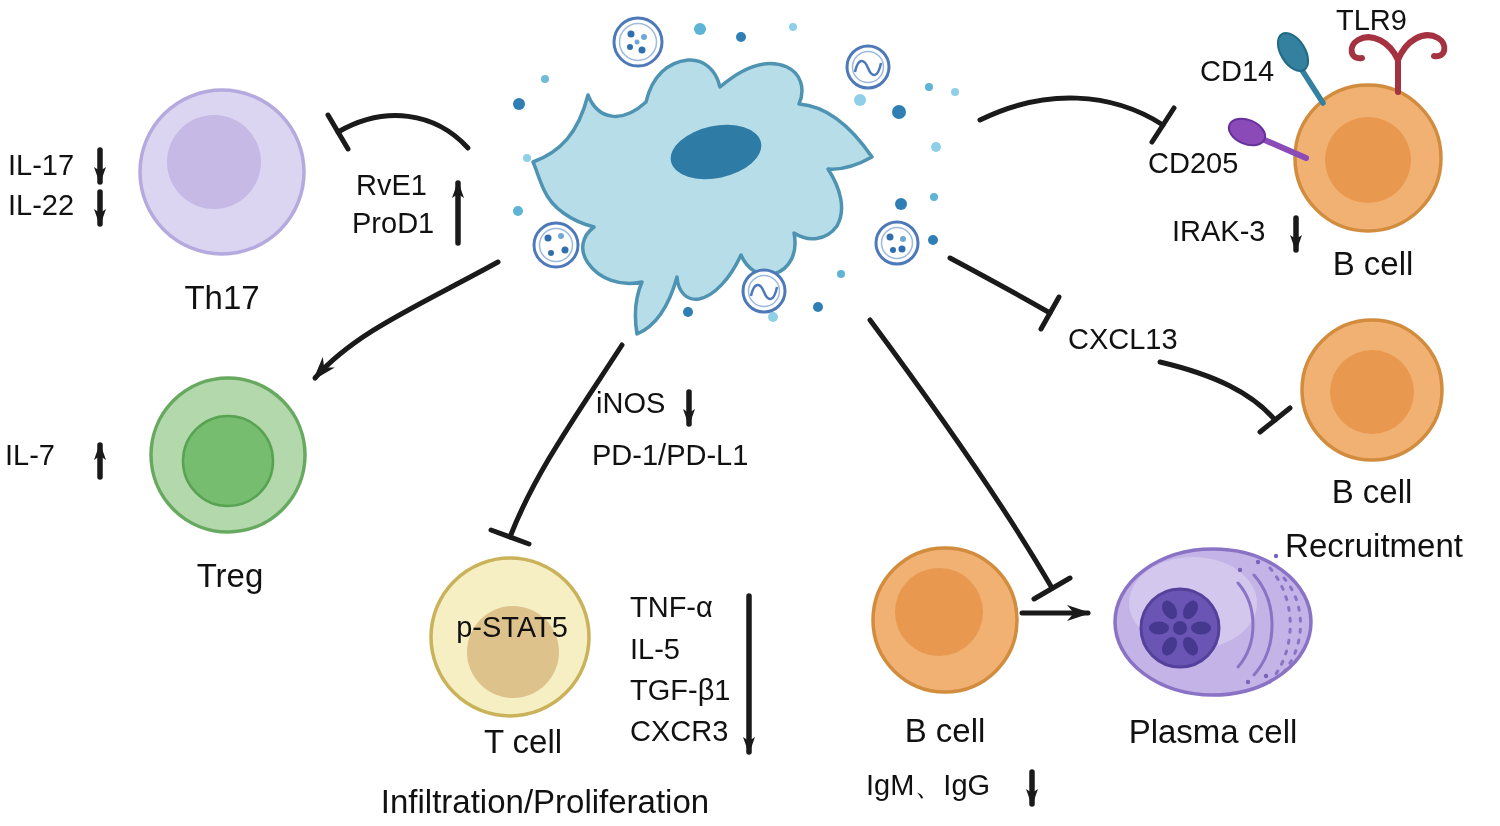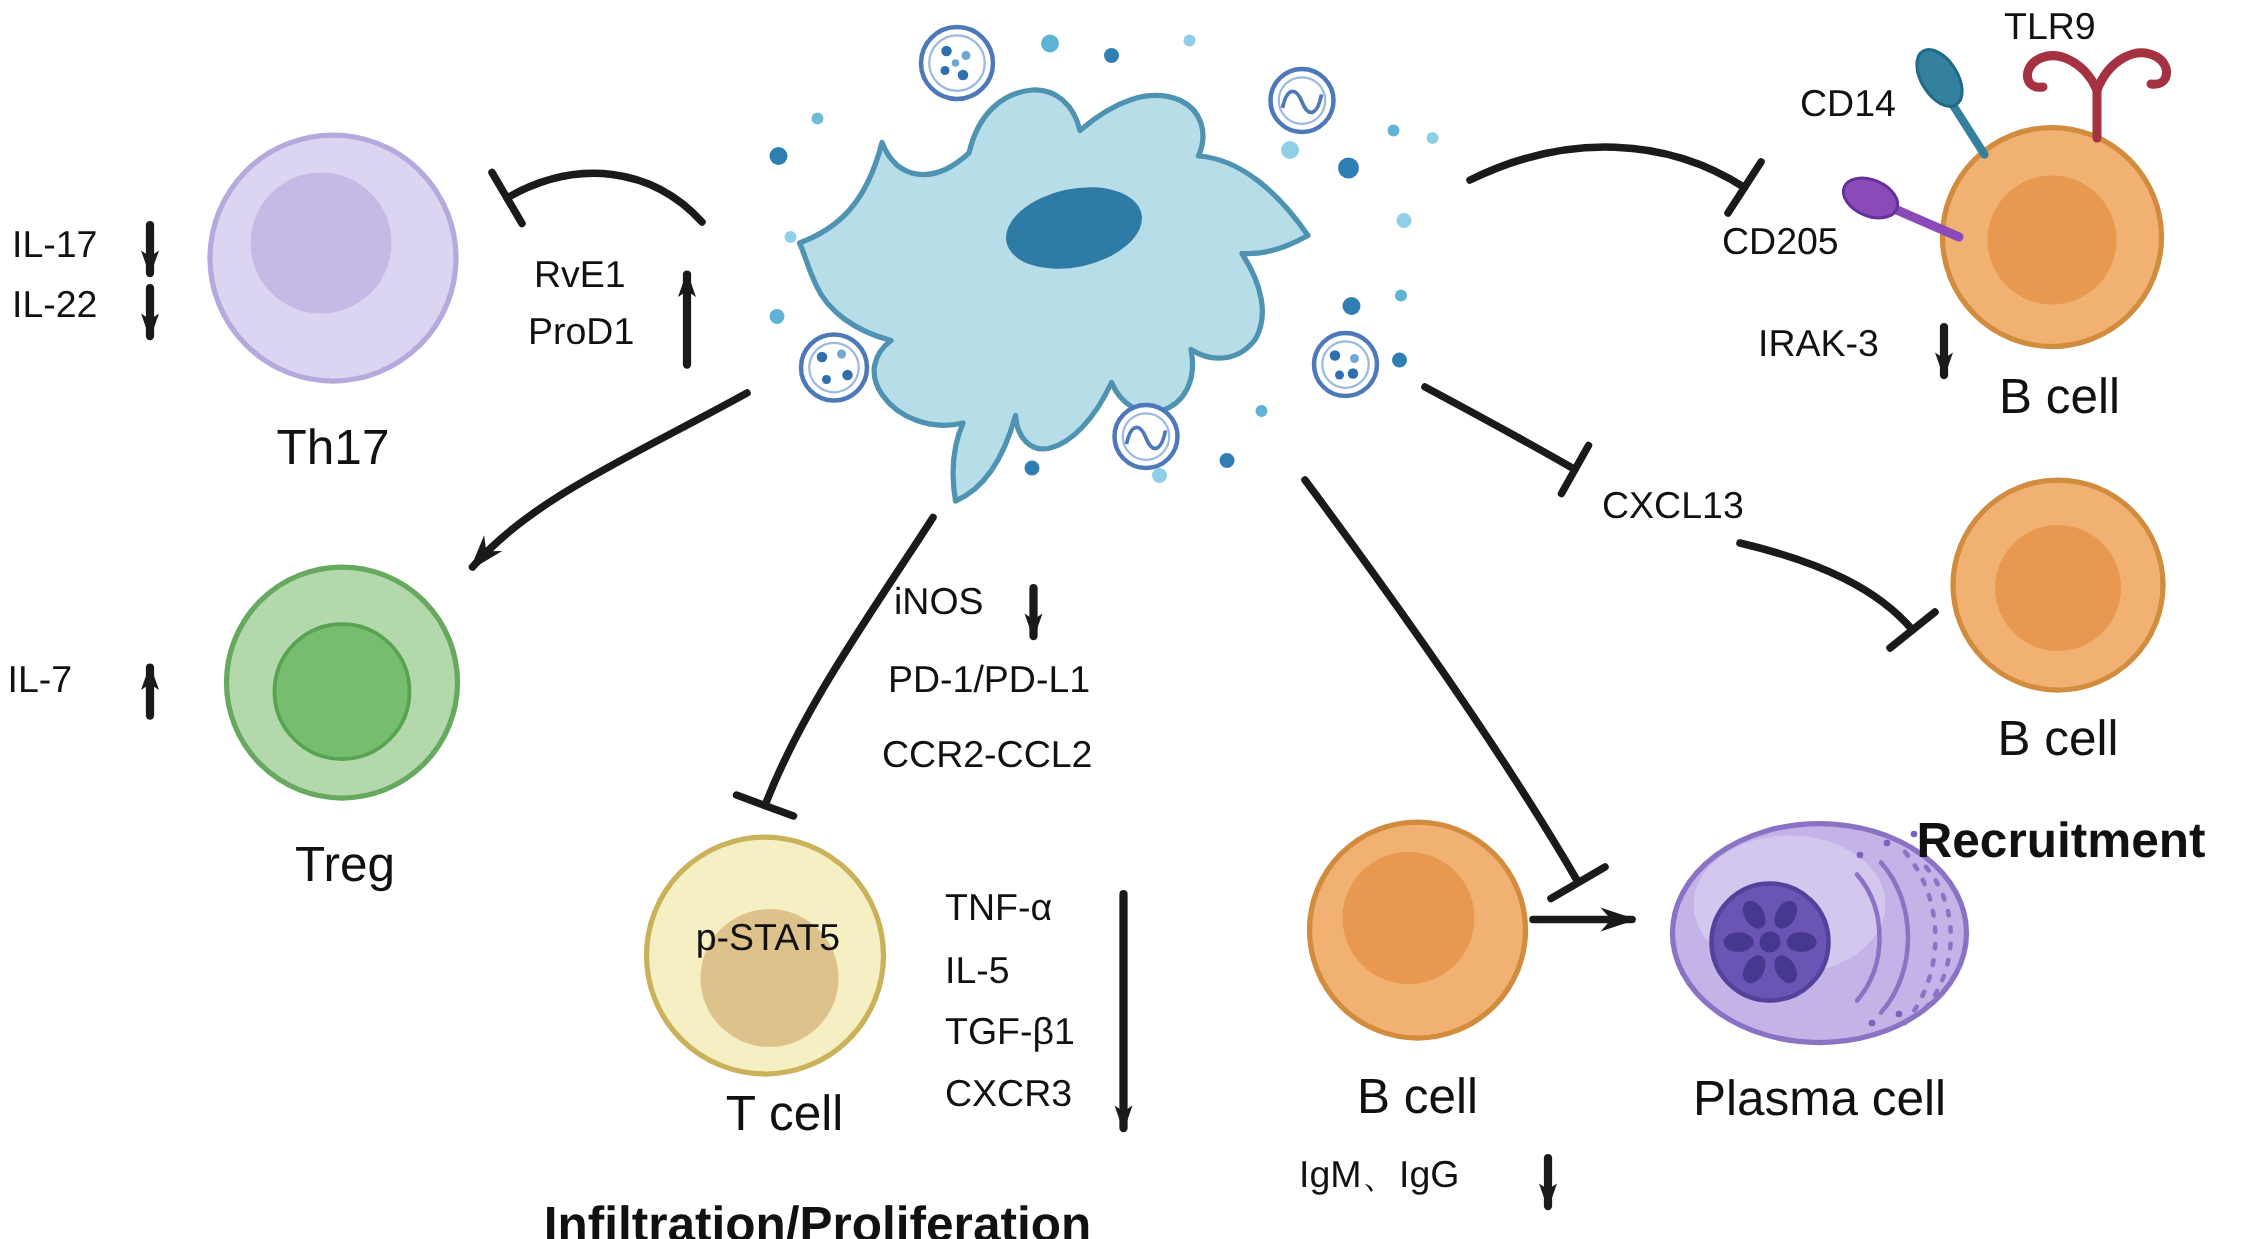--- a/index.html
+++ b/index.html
@@ -1,23 +1,23 @@
 <!DOCTYPE html>
 <html><head>
 <meta charset="utf-8">
 <style>
   html,body{margin:0;padding:0;background:#ffffff;}
   .stage{
     position:relative;width:1500px;height:826px;background:#ffffff;overflow:hidden;
     font-family:"Liberation Sans","DejaVu Sans",sans-serif;color:#111111;
   }
   .stage svg.art{position:absolute;left:0;top:0;}
-  .lbl{position:absolute;font-size:25px;line-height:1.1;white-space:nowrap;}
+  .lbl{position:absolute;font-size:29px;line-height:1.1;white-space:nowrap;}
   .cell-lbl{position:absolute;font-size:33px;line-height:1.1;white-space:nowrap;transform:translateX(-50%);}
-  .bold-lbl{position:absolute;font-size:33px;font-weight:700;line-height:1.1;white-space:nowrap;transform:translateX(-50%);margin-top:14px;}
+  .bold-lbl{position:absolute;font-size:33px;font-weight:400;line-height:1.1;white-space:nowrap;transform:translateX(-50%);}
 </style>
 </head>
 <body>
 
 <div class="stage">
 
   <svg class="art" width="1500" height="826" viewBox="0 0 1500 826">
     <defs>
       <marker id="ahL" markerUnits="userSpaceOnUse" markerWidth="28" markerHeight="20" refX="23" refY="10" orient="auto">
         <path d="M2,2 L26,10 L2,18 L9,10 Z" fill="#1a1a1a"></path>
@@ -198,21 +198,20 @@
   <div class="cell-lbl" style="left:222px;top:280px">Th17</div>
 
   <div class="lbl" style="left:356px;top:170px">RvE1</div>
   <div class="lbl" style="left:352px;top:208px">ProD1</div>
 
   <div class="lbl" style="left:5px;top:440px">IL-7</div>
   <div class="cell-lbl" style="left:230px;top:558px">Treg</div>
 
   <div class="lbl" style="left:596px;top:388px">iNOS</div>
   <div class="lbl" style="left:592px;top:440px">PD-1/PD-L1</div>
-  <div class="lbl" style="left:588px;top:490px">CCR2-CCL2</div>
 
   <div class="lbl" style="left:512px;top:612px;transform:translateX(-50%)">p-STAT5</div>
   <div class="cell-lbl" style="left:523px;top:724px">T cell</div>
 
   <div class="lbl" style="left:630px;top:592px">TNF-α</div>
   <div class="lbl" style="left:630px;top:634px">IL-5</div>
   <div class="lbl" style="left:630px;top:675px">TGF-β1</div>
   <div class="lbl" style="left:630px;top:716px">CXCR3</div>
 
   <div class="bold-lbl" style="left:545px;top:784px">Infiltration/Proliferation</div>

